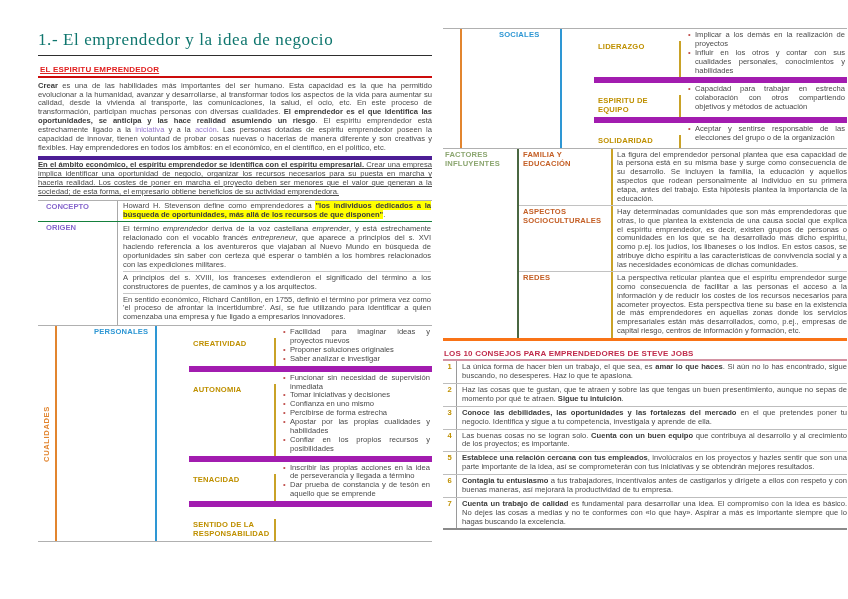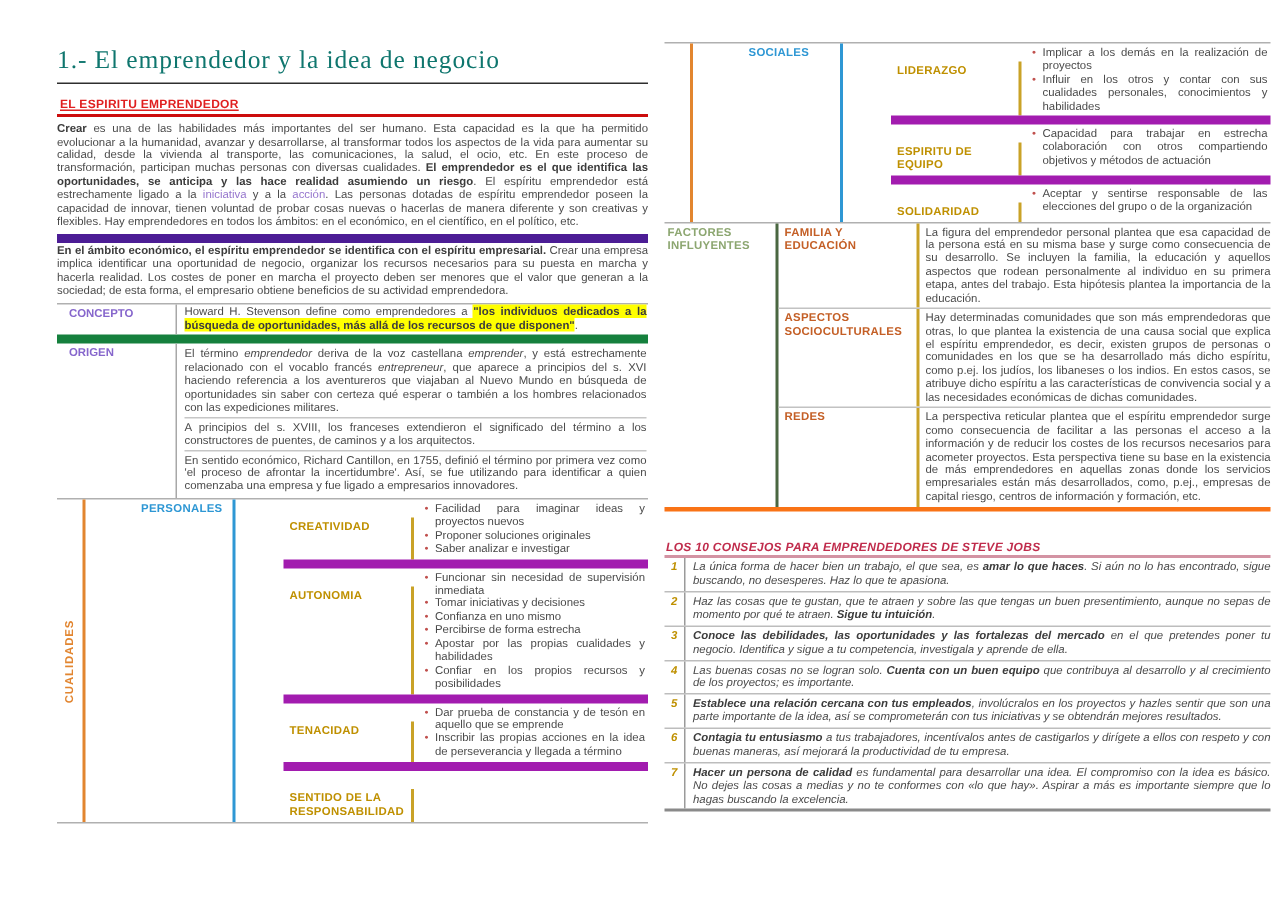--- a/index.html
+++ b/index.html
@@ -16,26 +16,26 @@
     font-family:Liberation Serif, serif;font-weight:400;font-size:17px;color:#0f766e;
     letter-spacing:.6px;margin:0 0 9px 0;padding:2px 0 5px 0;border-bottom:1.5px solid #2e2e2e;
   }
   .red-h{
     color:#E02020;font-weight:bold;font-size:8px;letter-spacing:.2px;
     border-bottom:2.5px solid #CC0C0C;padding:0 0 1.5px 2px;margin-bottom:2.5px;
   }
   .red-h span{text-decoration:underline;}
   .jp{text-align:justify;}
   p.body{margin:0;padding:1.5px 0 3px 0;}
-  .rule-top{border-top:6px solid #4c1d95;}
+  .rule-top{border-top:4px solid #4c1d95;text-decoration:underline;}
 
   
   .ctable{border-top:1px solid #b0b0b0;border-bottom:1px solid #b0b0b0;}
   .crow{display:flex;}
-  .crow.sep{border-top:6px solid #15803d;}
+  .crow.sep{border-top:1px solid #15803d;}
   .clabel{
     width:69px;flex:none;color:#8666CC;font-weight:bold;padding:2px 2px 2px 8px;
     border-right:1.5px solid #a8a8a8;
   }
   .ccontent{flex:1;padding:1.5px 1px 1.5px 5px;}
   .ccontent p.op{margin:0;padding:1.5px 0;}
   .ccontent p.op + p.op{border-top:1px solid #c6c6c6;}
 
   
   .qtable{display:flex;border-bottom:1px solid #b0b0b0;gap:32px;}
@@ -69,21 +69,21 @@
   .frows{flex:1;display:flex;flex-direction:column;}
   .frow{display:flex;}
   .frow + .frow{border-top:1px solid #c2c2c2;}
   .fname{
     width:86px;flex:none;color:#C45F26;font-weight:bold;border-right:2px solid #C9A227;
     padding:2px 2px 2px 4px;letter-spacing:.2px;
   }
   .ftext{flex:1;padding:1.5px 0 1.5px 4px;}
 
   
-  .advice{margin-top:19px;font-style:italic;}
+  .advice{margin-top:8px;}
   .advice-h{
     color:#C02C4C;font-weight:bold;font-size:8px;letter-spacing:.2px;
     border-bottom:2.5px solid #D393A3;padding:0 0 1.5px 1px;margin-bottom:0;
   }
   .arows{border-bottom:2px solid #8a8a8a;}
   .arow{display:flex;}
   .arow + .arow{border-top:1px solid #bdbdbd;}
   .anum{
     width:13px;flex:none;color:#BF9000;font-weight:bold;text-align:center;
     border-right:1.5px solid #9a9a9a;padding:2px 0;
@@ -152,22 +152,22 @@
               <li>Confianza en uno mismo</li>
               <li>Percibirse de forma estrecha</li>
               <li>Apostar por las propias cualidades y habilidades</li>
               <li>Confiar en los propios recursos y posibilidades</li>
             </ul>
           </div>
           <div class="qrow">
             <div class="qname">TENACIDAD</div>
             <ul class="qb">
 
-            <li>Dar prueba de constancia y de tesón en aquello que se emprende</li>
-              <li>Inscribir las propias acciones en la idea de perseverancia y llegada a término</li>
+            <li>Inscribir las propias acciones en la idea de perseverancia y llegada a término</li>
+              <li>Dar prueba de constancia y de tesón en aquello que se emprende</li>
             </ul>
           </div>
           <div class="qrow">
             <div class="qname">SENTIDO DE LA RESPONSABILIDAD</div>
           </div>
         </div>
     </div>
   </div>
 
   <div class="col col-right">
@@ -244,19 +244,19 @@
           <div class="arow">
             <div class="anum">5</div>
             <div class="atext jp"><span class="b">Establece una relación cercana con tus empleados</span><span>, involúcralos en los proyectos y hazles sentir que son una parte importante de la idea, así se comprometerán con tus iniciativas y se obtendrán mejores resultados.</span></div>
           </div>
           <div class="arow">
             <div class="anum">6</div>
             <div class="atext jp"><span class="b">Contagia tu entusiasmo</span><span> a tus trabajadores, incentívalos antes de castigarlos y dirígete a ellos con respeto y con buenas maneras, así mejorará la productividad de tu empresa.</span></div>
           </div>
           <div class="arow">
             <div class="anum">7</div>
-            <div class="atext jp"><span class="b">Hacer un persona de calidad</span><span> es fundamental para desarrollar una idea. El compromiso con la idea es básico. No dejes las cosas a medias y no te conformes con «lo que hay». Aspirar a más es importante siempre que lo hagas buscando la excelencia.</span></div>
+            <div class="atext jp"><span class="b">Cuenta un trabajo de calidad</span><span> es fundamental para desarrollar una idea. El compromiso con la idea es básico. No dejes las cosas a medias y no te conformes con «lo que hay». Aspirar a más es importante siempre que lo hagas buscando la excelencia.</span></div>
           </div>
         </div>
     </div>
 
   </div>
 </div>
 
 </body></html>

